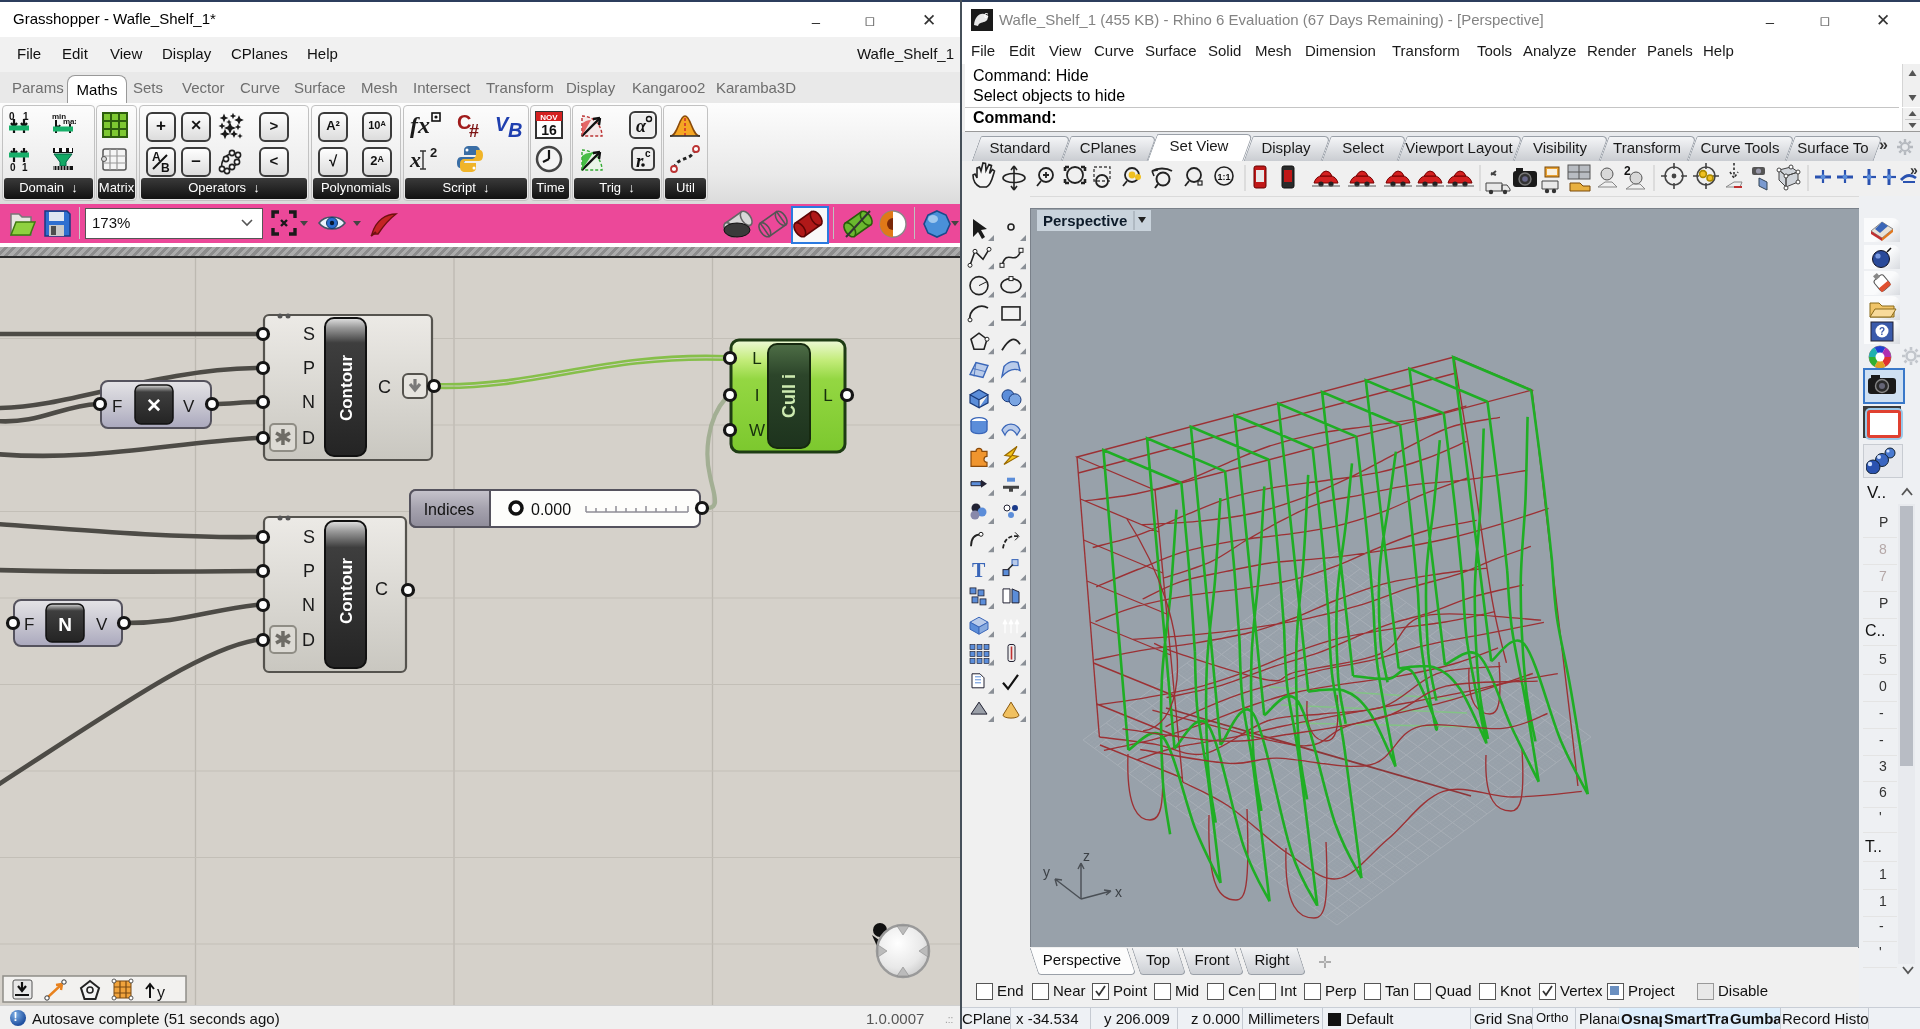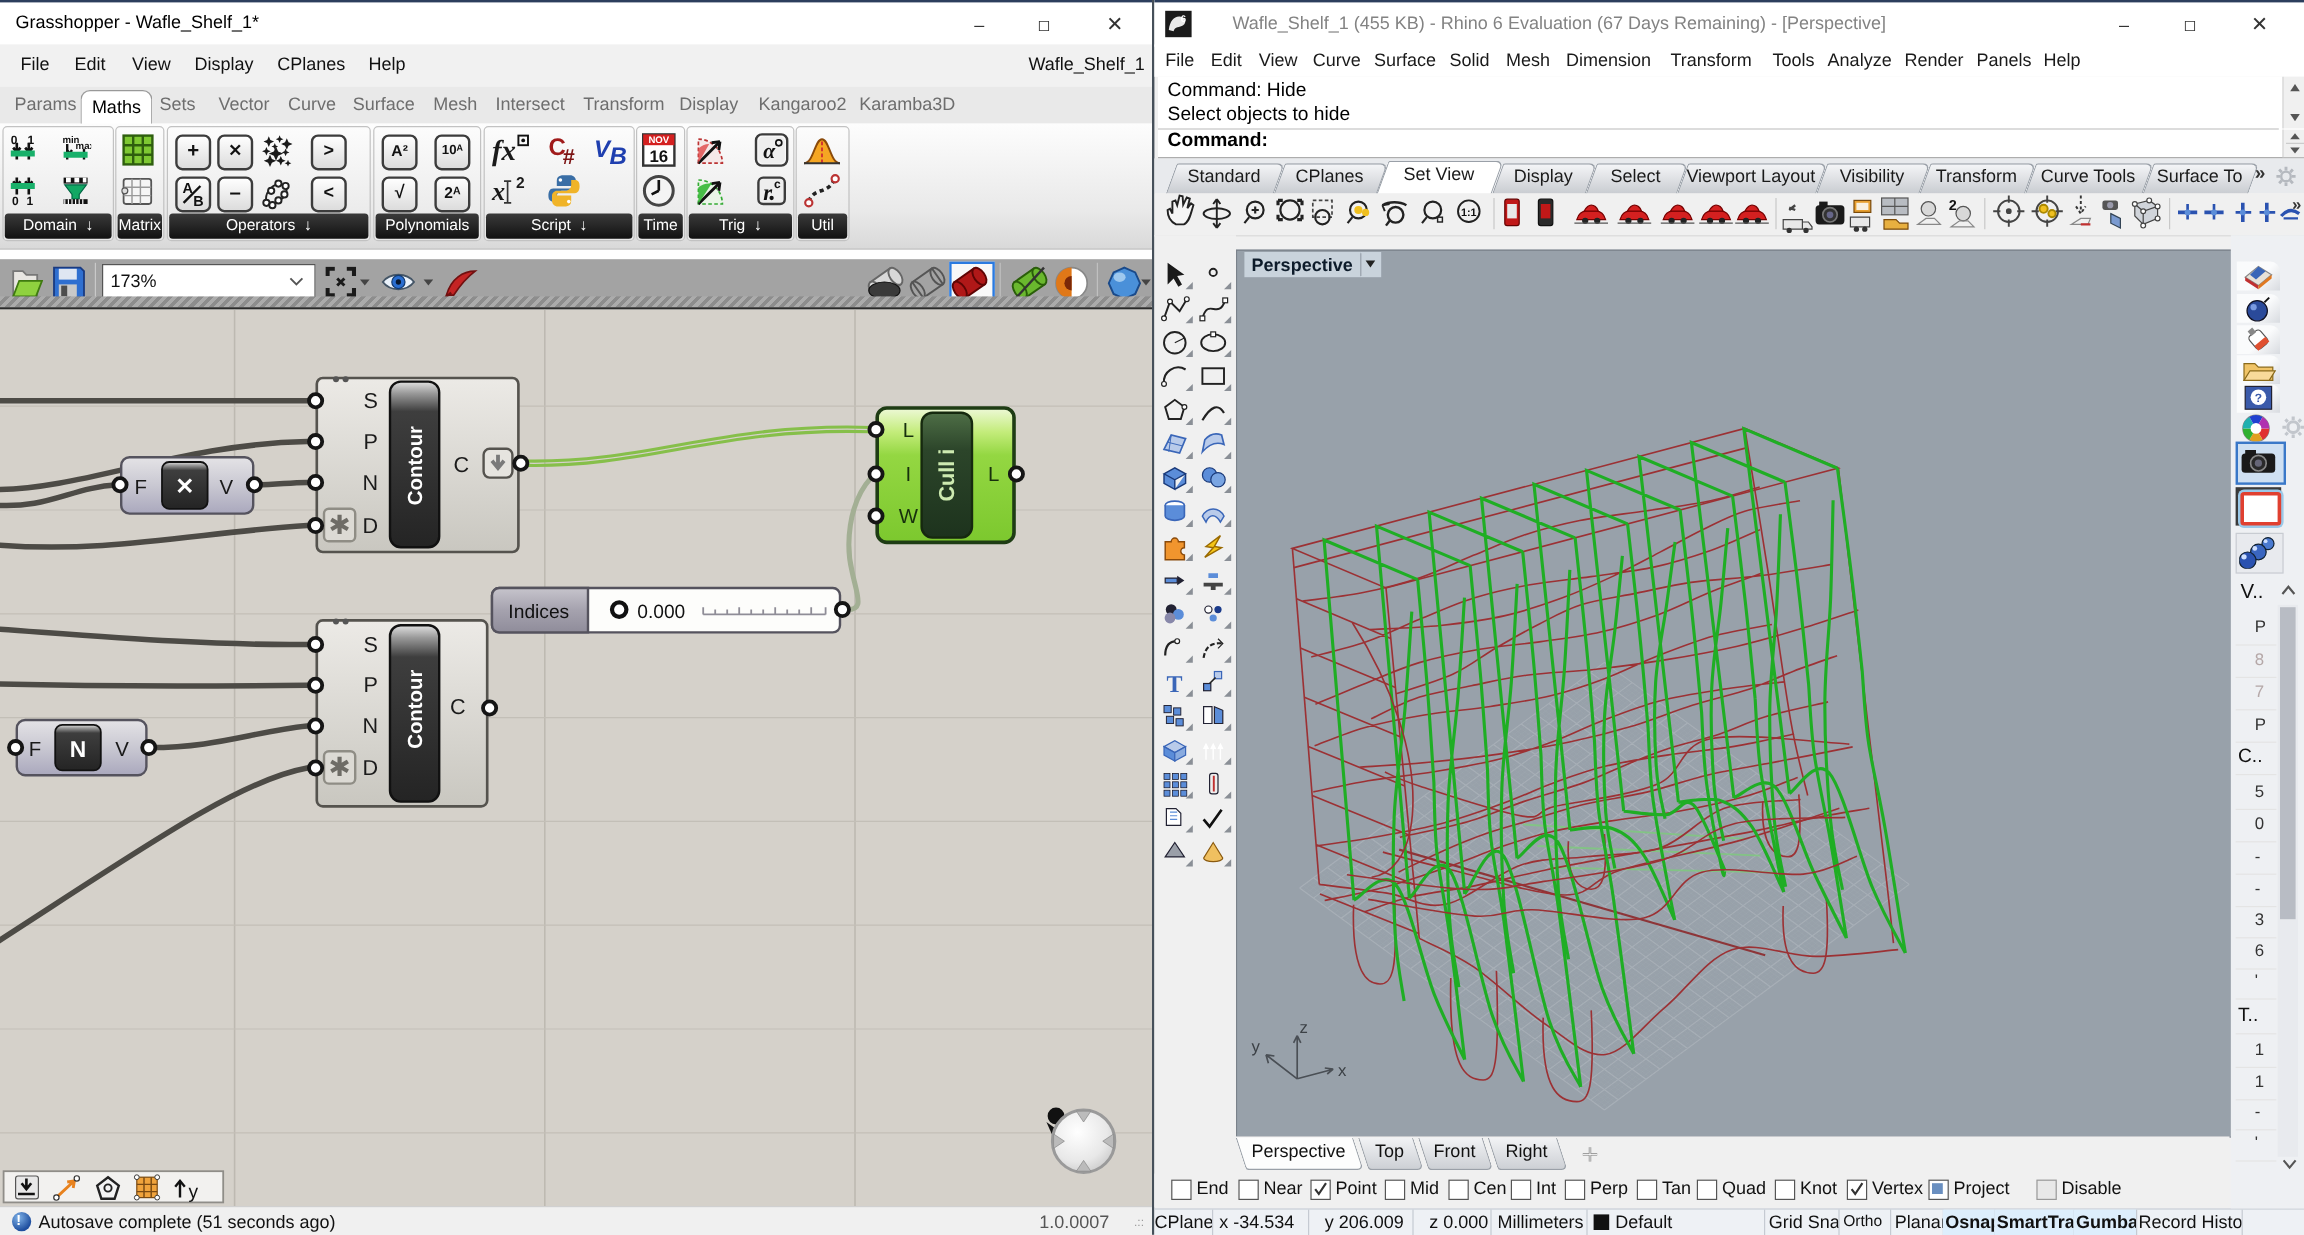--- a/index.html
+++ b/index.html
@@ -11,21 +11,21 @@
 .winbtn{position:absolute;top:0;height:30px;width:46px;color:#333;font-size:15px;text-align:center;line-height:30px;}
 #gh-menu{position:absolute;left:0;top:37px;width:960px;height:35px;background:#f1f1f1;}
 #gh-menu span{position:absolute;top:8px;font-size:15px;color:#111;}
 #gh-tabs{position:absolute;left:0;top:72px;width:960px;height:31px;background:#e9e9e9;}
 #gh-tabs span{position:absolute;top:7px;font-size:15px;color:#6e6e6e;}
 #maths-tab{position:absolute;left:67px;top:3px;width:58px;height:28px;background:#fff;border:1px solid #999;border-bottom:none;border-radius:8px 8px 0 0;text-align:center;}
 #maths-tab i{font-style:normal;font-size:15px;color:#000;line-height:27px;}
 #gh-toolbar{position:absolute;left:0;top:103px;width:960px;height:104px;background:linear-gradient(#fdfdfd,#e9e9e9 70%,#d9d9d9);border-bottom:1px solid #b5b5b5;}
 .ggrp{position:absolute;top:2px;height:94px;background:linear-gradient(#fcfcfc,#e6e6e6);border:1px solid #c2c2c2;border-radius:4px;}
 .glabel{position:absolute;left:1px;right:1px;bottom:1px;height:21px;background:linear-gradient(#3a3a3a,#111);border-radius:3px;color:#fff;font-size:13px;text-align:center;line-height:20px;}
-#gh-ctb{position:absolute;left:0;top:216px;width:960px;height:39px;background:#a3a3a3;}
+#gh-ctb{position:absolute;left:0;top:204px;width:960px;height:39px;background:#ec4899;}
 #gh-hatch{position:absolute;left:0;top:247px;width:960px;height:9px;background:repeating-linear-gradient(135deg,#ababab 0 3px,#8d8d8d 3px 6px);border-bottom:2px solid #2b2b2b;}
 #gh-canvas{position:absolute;left:0;top:258px;width:960px;height:747px;background:#d5d1ca;overflow:hidden;}
 #gh-status{position:absolute;left:0;top:1005px;width:960px;height:24px;background:#f0f0f0;border-top:1px solid #d0d0d0;}
 
 #rh{position:absolute;left:960px;top:0;width:960px;height:1029px;background:#f0f0f0;border-left:2px solid #46505a;box-sizing:border-box;}
 #rh-title{position:absolute;left:0;top:0;width:960px;height:37px;background:#fff;border-top:2px solid #2c3e5d;}
 #rh-menu{position:absolute;left:0;top:37px;width:960px;height:27px;background:#fff;}
 #rh-menu span{position:absolute;top:5px;font-size:15px;color:#1a1a1a;}
 #rh-cmd{position:absolute;left:3px;top:64px;width:957px;height:67px;background:#fff;border-bottom:1px solid #999;}
 #rh-tabs{position:absolute;left:0;top:132px;width:960px;height:29px;background:#e8eaed;}
@@ -504,21 +504,21 @@
 </div>
 
 <div id="rh">
   <div id="rh-title">
     <div style="position:absolute;left:9px;top:7px;width:22px;height:22px;background:#1a1a1a;">
       <svg width="22" height="22" viewBox="0 0 22 22">
             <path d="M3 16 C4 8 8 4 13 5 C17 6 18 10 15 12 C12 14 8 13 7 17 Z" fill="#e8e8e8"></path>
             <text x="13" y="9" font-size="8" font-weight="bold" fill="#fff">6</text>
           </svg>
     </div>
-    <span style="position:absolute;left:37px;top:9px;font-size:15px;color:#838383;margin-left:28px;">Wafle_Shelf_1 (455 KB) - Rhino 6 Evaluation (67 Days Remaining) - [Perspective]</span>
+    <span style="position:absolute;left:37px;top:9px;font-size:15px;color:#838383;">Wafle_Shelf_1 (455 KB) - Rhino 6 Evaluation (67 Days Remaining) - [Perspective]</span>
     <span class="winbtn" style="left:785px;top:5px;">–</span>
     <span class="winbtn" style="left:840px;top:4px;font-size:13px;">◻</span>
     <span class="winbtn" style="left:898px;top:4px;font-size:17px;">✕</span>
   </div>
   <div id="rh-menu">
     <span style="left:9px;">File</span>
         <span style="left:47px;">Edit</span>
         <span style="left:87px;">View</span>
     <span style="left:132px;">Curve</span>
         <span style="left:183px;">Surface</span>

